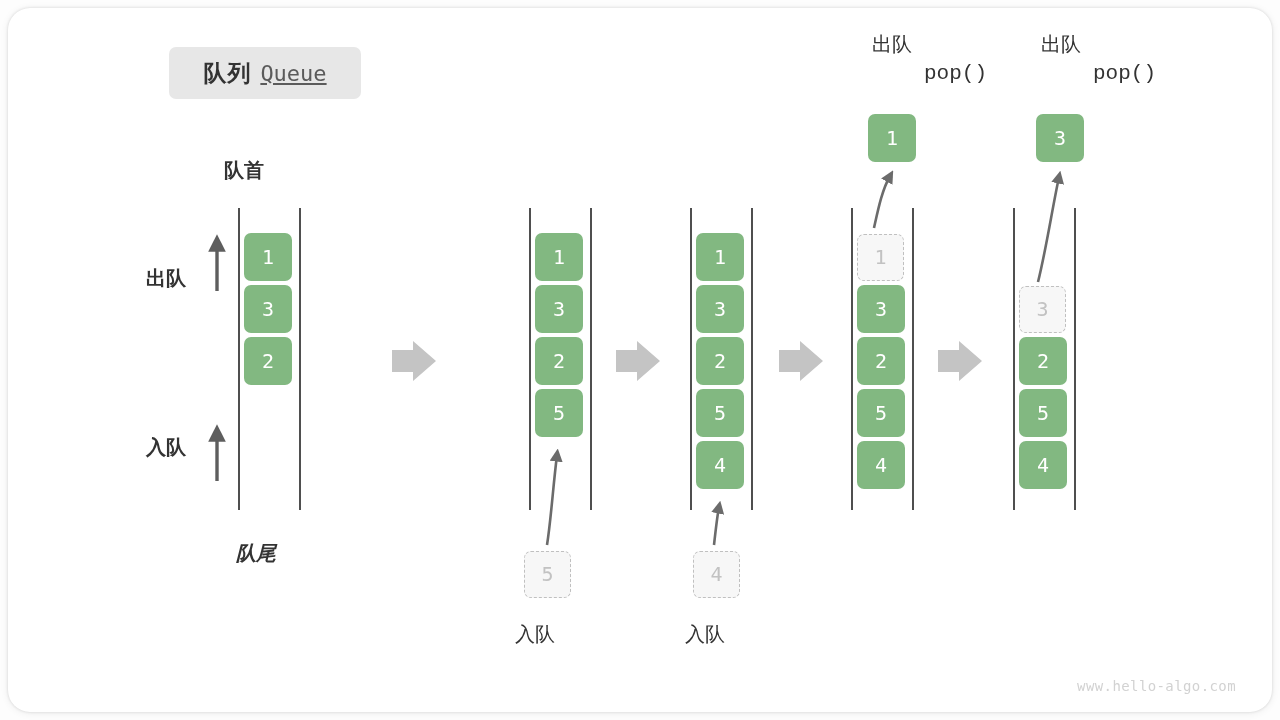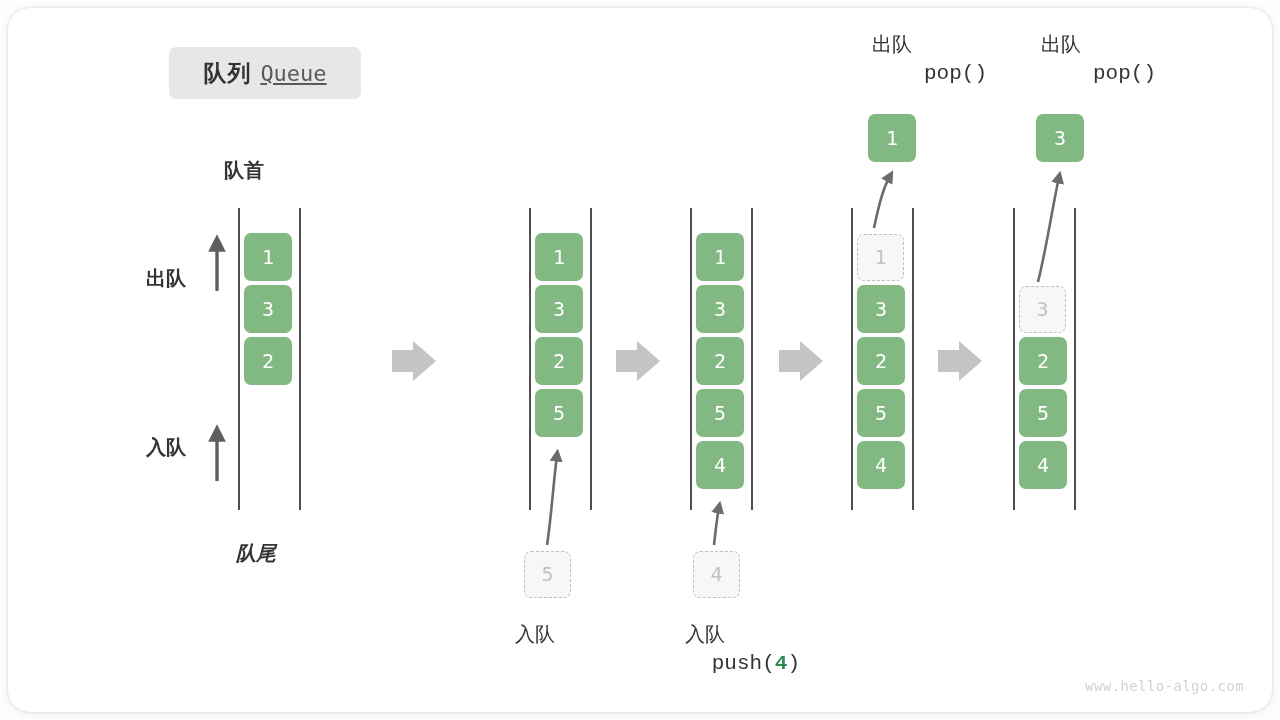--- a/index.html
+++ b/index.html
@@ -123,21 +123,21 @@
     font-family: Liberation Mono, monospace;
     font-size: 21px;
     color: #333333;
     text-align: right;
   }
   .oplabel .code .num { color: #2f8a4e; font-weight: bold; }
 
   
   .watermark {
     position: absolute;
-    right: 36px;
+    right: 44px;
     bottom: 26px;
     font-family: "DejaVu Sans Mono", "Liberation Mono", monospace;
     font-size: 14px;
     color: #d2d2d2;
     letter-spacing: 0.4px;
   }
 </style>
 </head>
 <body>
 
@@ -198,21 +198,20 @@
   <div class="box" style="left:1019px; top:337px;">2</div>
   <div class="box" style="left:1019px; top:389px;">5</div>
   <div class="box" style="left:1019px; top:441px;">4</div>
 
   <div class="oplabel" style="left:440px; top:620px; width:190px;">
     <span class="cn">入队</span>
   </div>
 
   <div class="oplabel" style="left:610px; top:620px; width:190px;">
     <span class="cn">入队</span>
-    <span class="code"><span>push(</span><span class="num">4</span><span>)</span></span>
   </div>
 
   <div class="oplabel" style="left:797px; top:30px; width:190px;">
     <span class="cn">出队</span>
     <span class="code"><span>pop(</span><span class="num"></span><span>)</span></span>
   </div>
 
   <div class="oplabel" style="left:966px; top:30px; width:190px;">
     <span class="cn">出队</span>
     <span class="code"><span>pop(</span><span class="num"></span><span>)</span></span>

